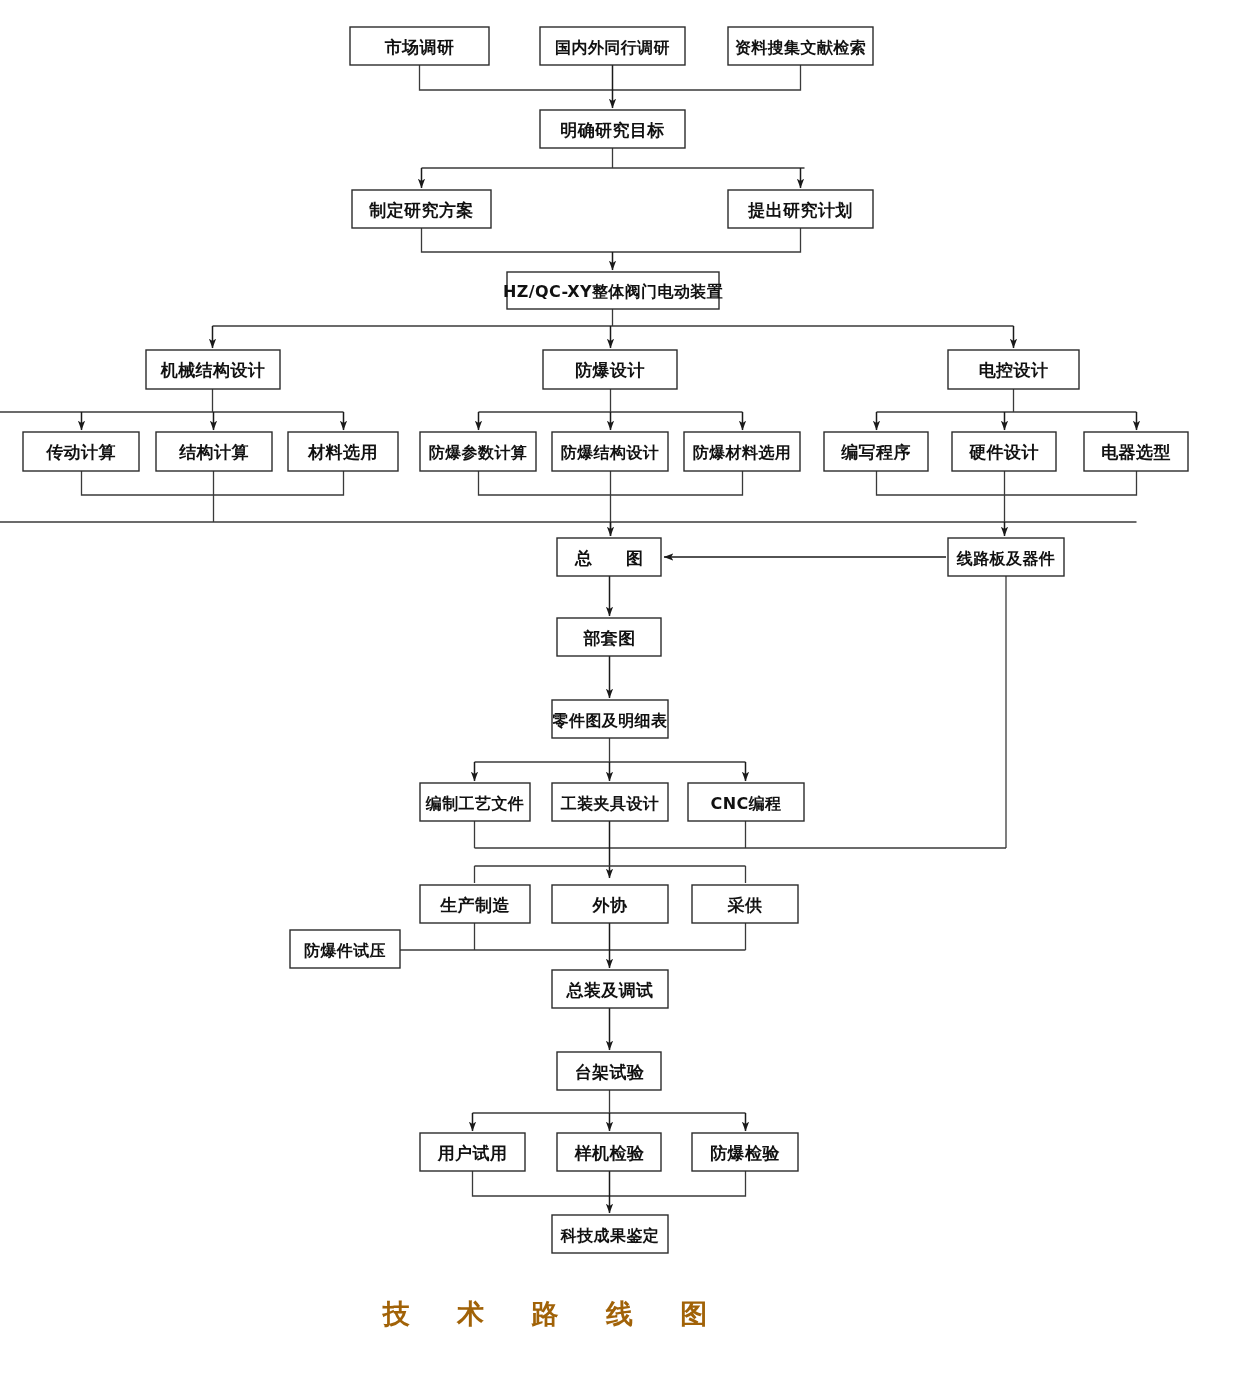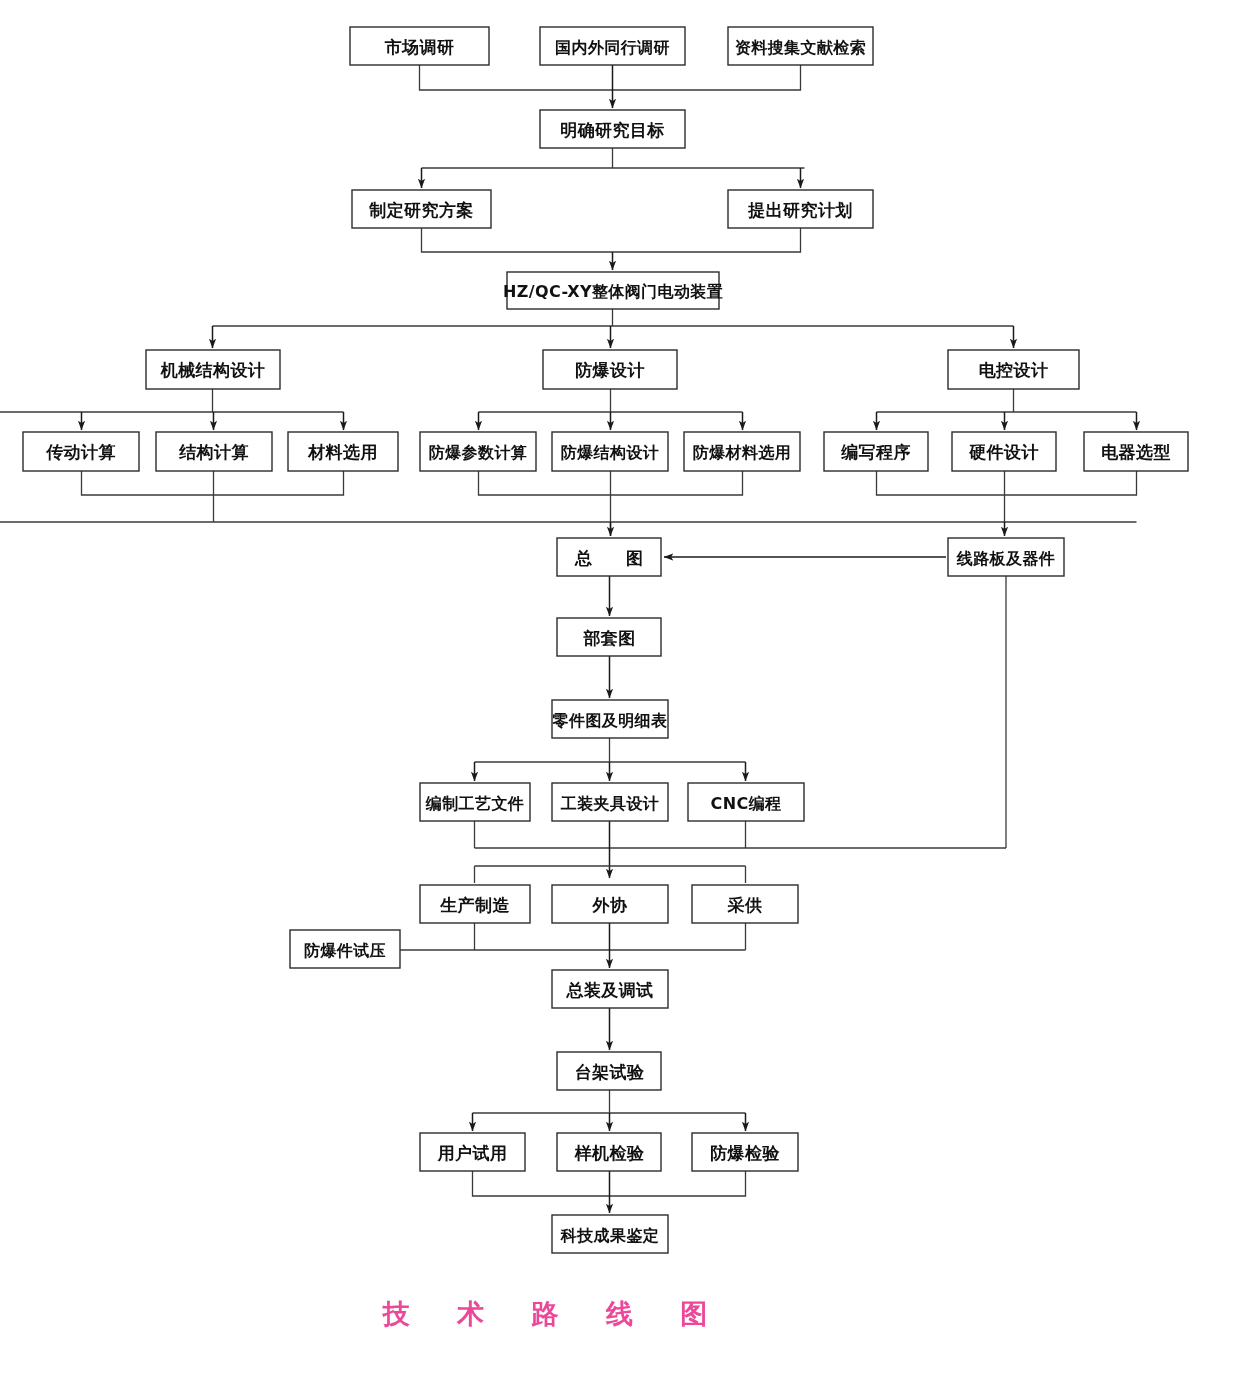--- a/index.html
+++ b/index.html
@@ -56,21 +56,21 @@
   }
   .caption {
     position: absolute;
     left: 0;
     top: 1296px;
     width: 1090px;
     text-align: center;
     font-family: "DejaVu Sans", "Liberation Sans", sans-serif;
     font-size: 27px;
     font-weight: 700;
-    color: #ec4899;
+    color: #a16207;
     letter-spacing: 19px;
     text-indent: 19px;
   }
 </style>
 </head>
 <body>
 
 <div id="root">
 
   <svg id="flow" viewBox="0 0 1238 1386" xmlns="http://www.w3.org/2000/svg">

